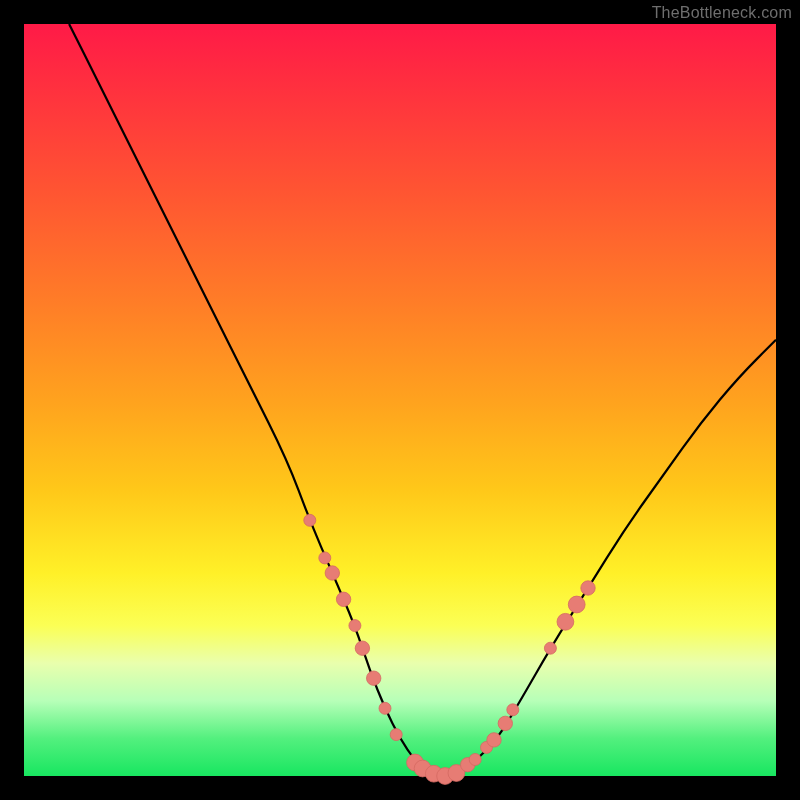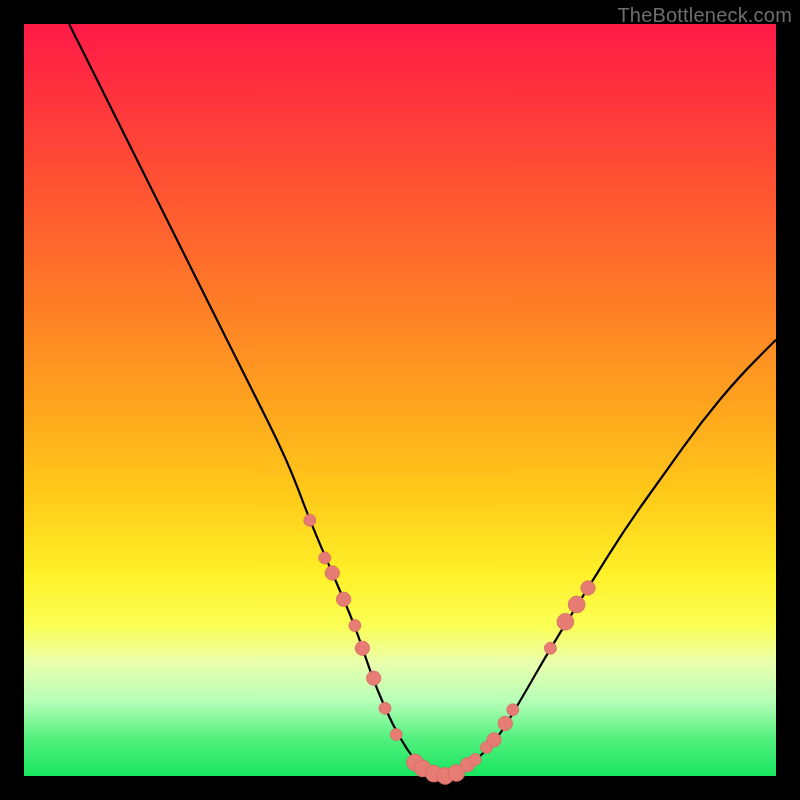--- a/index.html
+++ b/index.html
@@ -39,21 +39,21 @@
       #b7ffb8 90%,
       #53f07e 95%,
       #18e660 100%
     );
   }
   .watermark {
     position: absolute;
     top: 4px;
     right: 8px;
     color: #6e6e6e;
-    font-size: 20px;
+    font-size: 16px;
     font-weight: 500;
     letter-spacing: 0.2px;
     user-select: none;
   }
   svg.curve {
     position: absolute;
     left: 0;
     top: 0;
     width: 752px;
     height: 752px;

